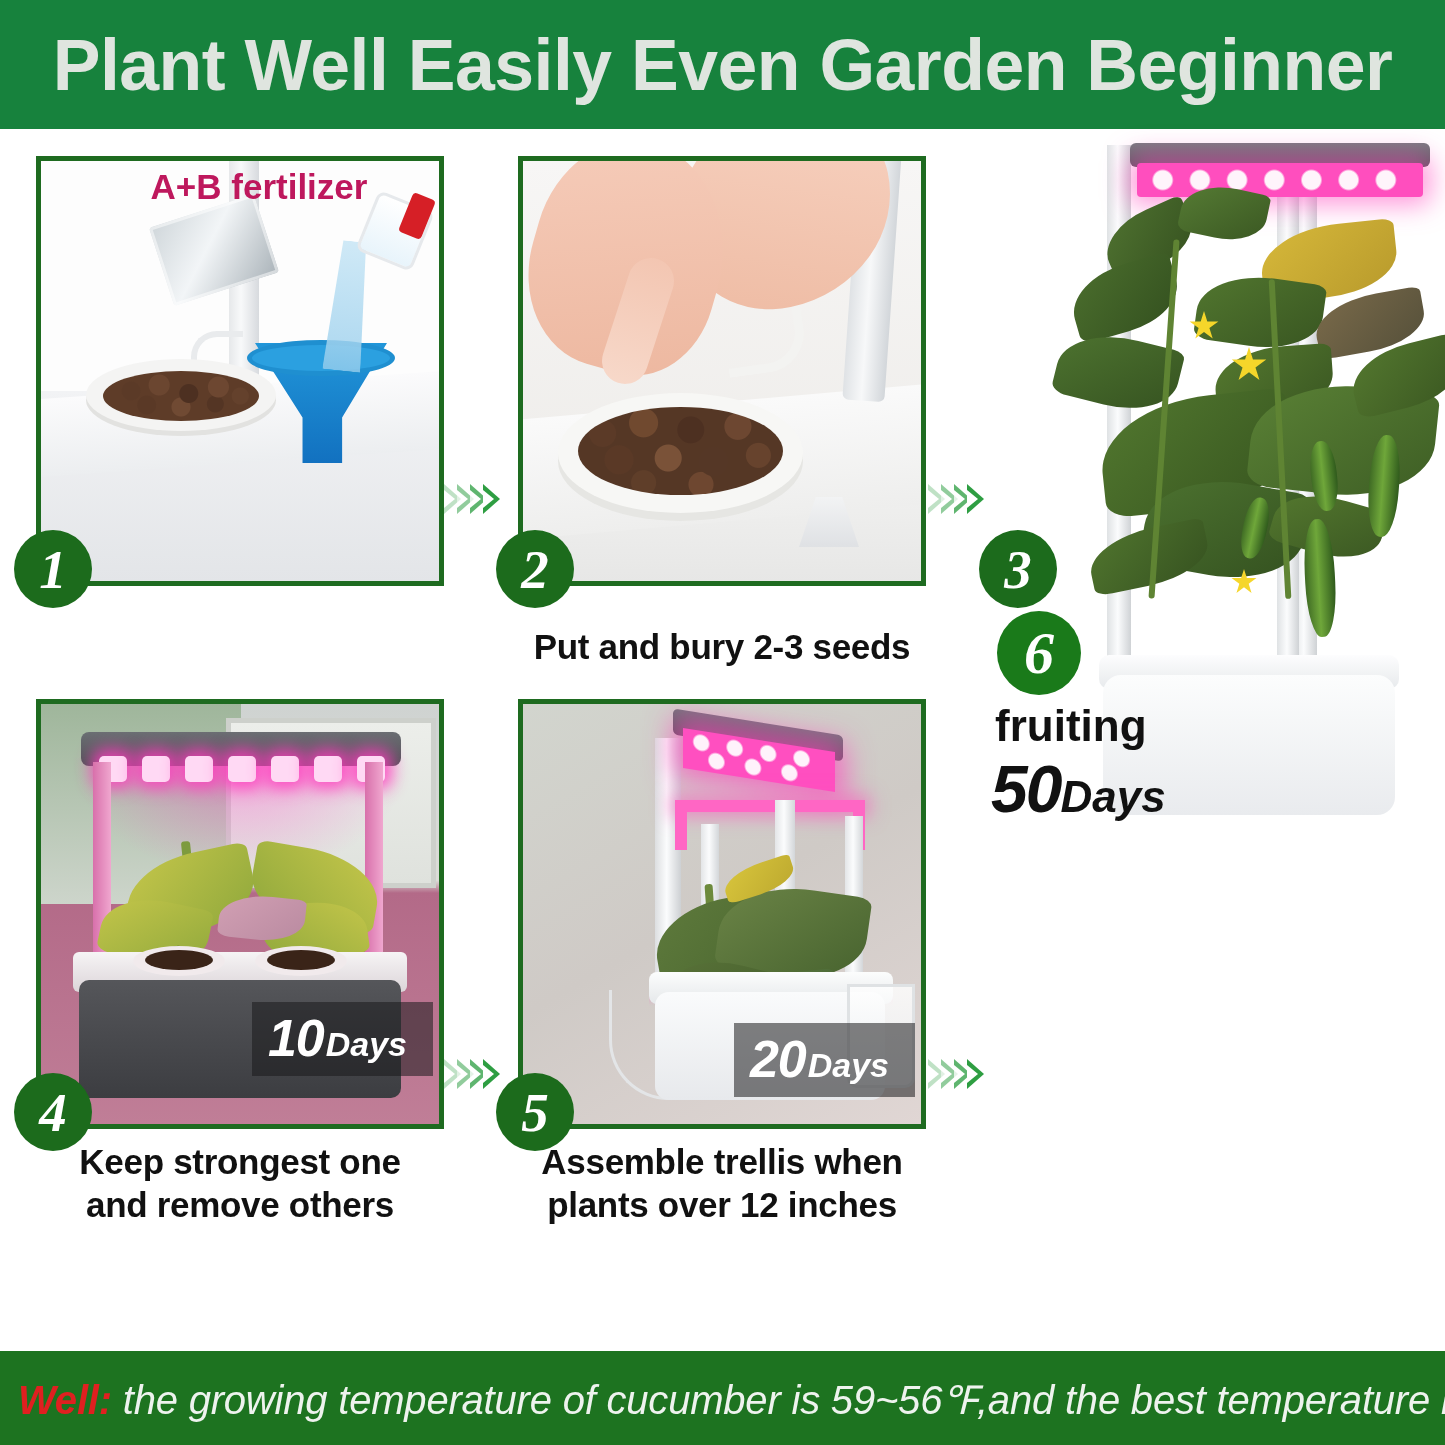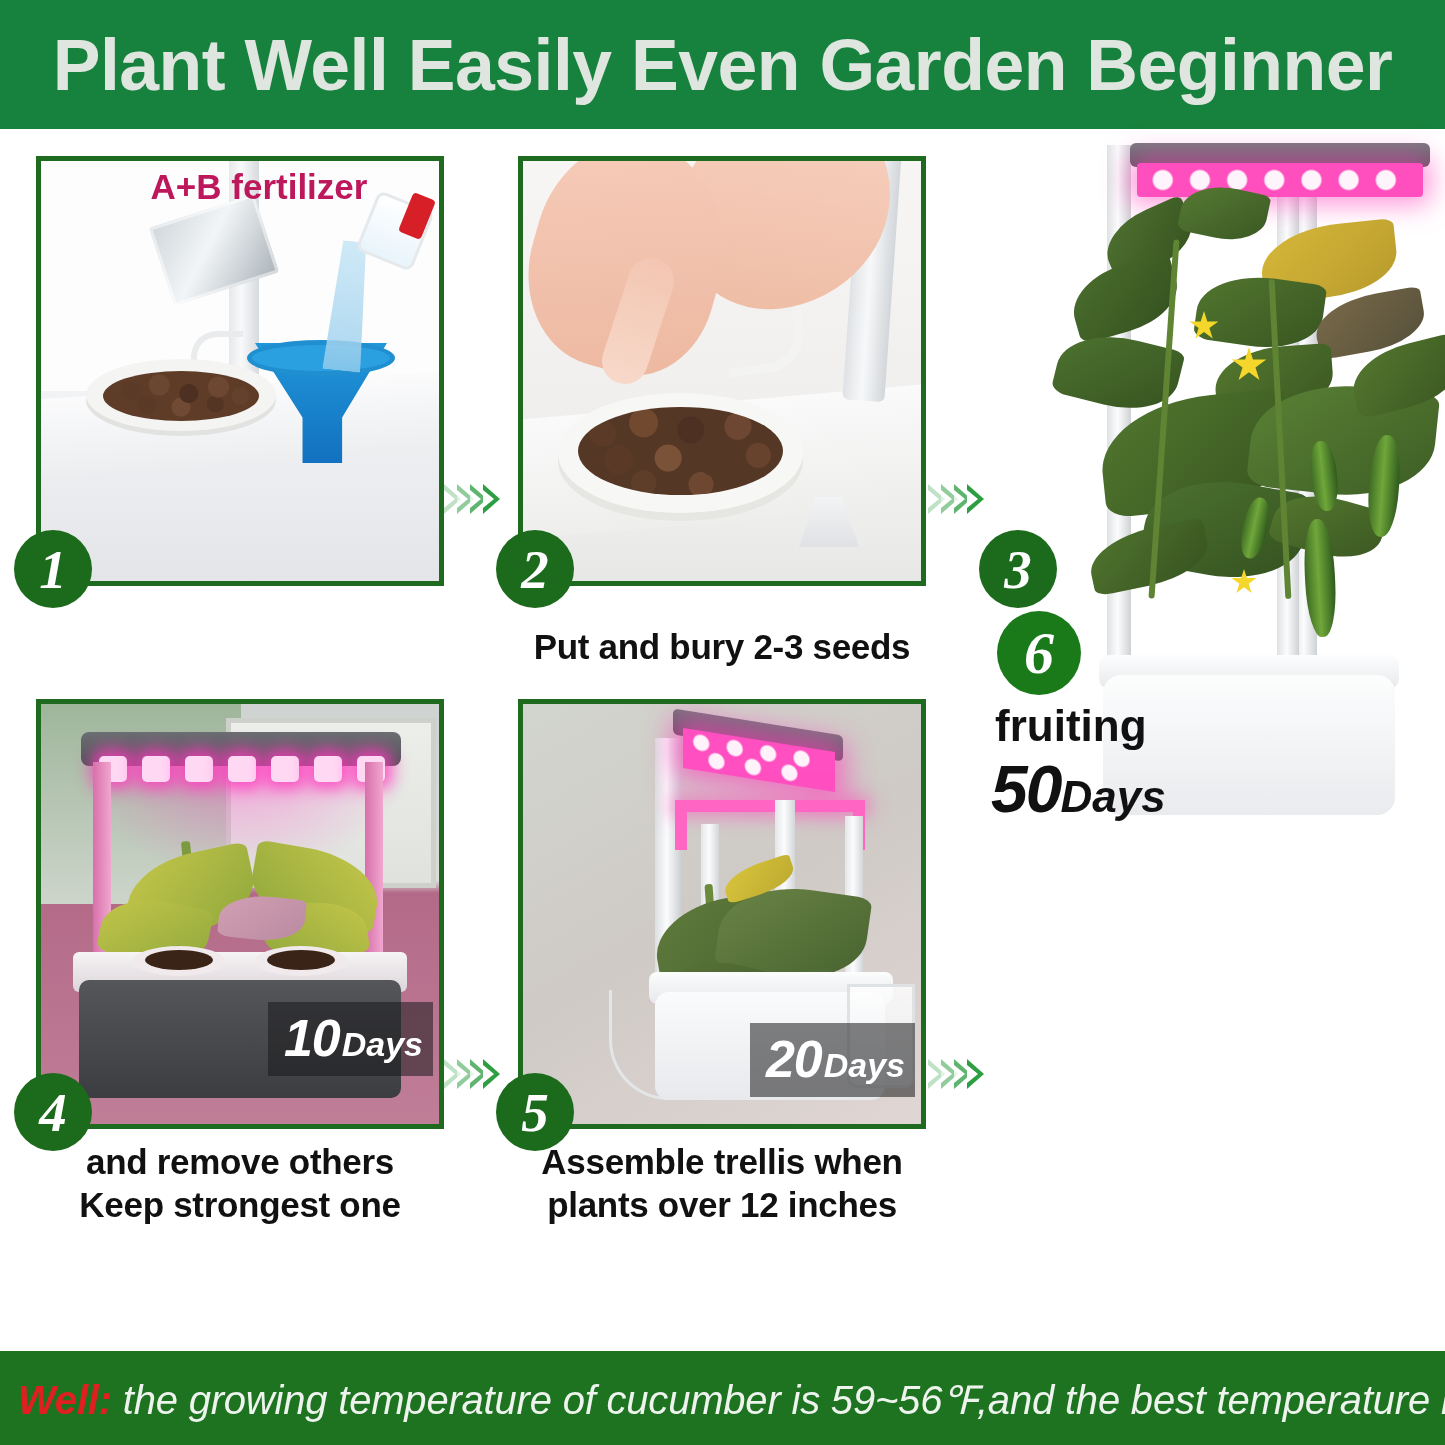--- a/index.html
+++ b/index.html
@@ -87,21 +87,21 @@
   }
   .chev.o1{ opacity:0.30; }
   .chev.o2{ opacity:0.52; }
   .chev.o3{ opacity:0.76; }
   .chev.o4{ opacity:1; }
 
   
   .days {
     position:absolute;
     background:rgba(25,25,28,0.55);
-    padding:6px 10px 8px 16px;
+    padding:6px 26px 8px 16px;
     color:#fff;
     font-style:italic;
     z-index:8;
     display:flex; align-items:baseline;
   }
   .days .num { font-size:52px; font-weight:bold; letter-spacing:-1px;}
   .days .lbl { font-size:34px; font-weight:bold; margin-left:2px;}
 
   
   .sky { position:absolute; inset:0; background:#fdfdfd; }
@@ -486,22 +486,22 @@
         <div class="p4-tank"></div>
 
         <div class="days" style="right:6px; bottom:48px;">
           <span class="num">10</span>
           <span class="lbl">Days</span>
         </div>
       </div>
     </div>
     <div class="badge" style="left:-22px; bottom:-22px;">4</div>
     <div class="caption" style="top:442px;">
+      <div>Keep strongest one</div>
       <div>and remove others</div>
-      <div>Keep strongest one</div>
     </div>
   </div>
 
   <div class="arrows" style="left:444px; top:930px;">
     <span class="chev o1"></span>
     <span class="chev o2"></span>
     <span class="chev o3"></span>
     <span class="chev o4"></span>
   </div>
 

